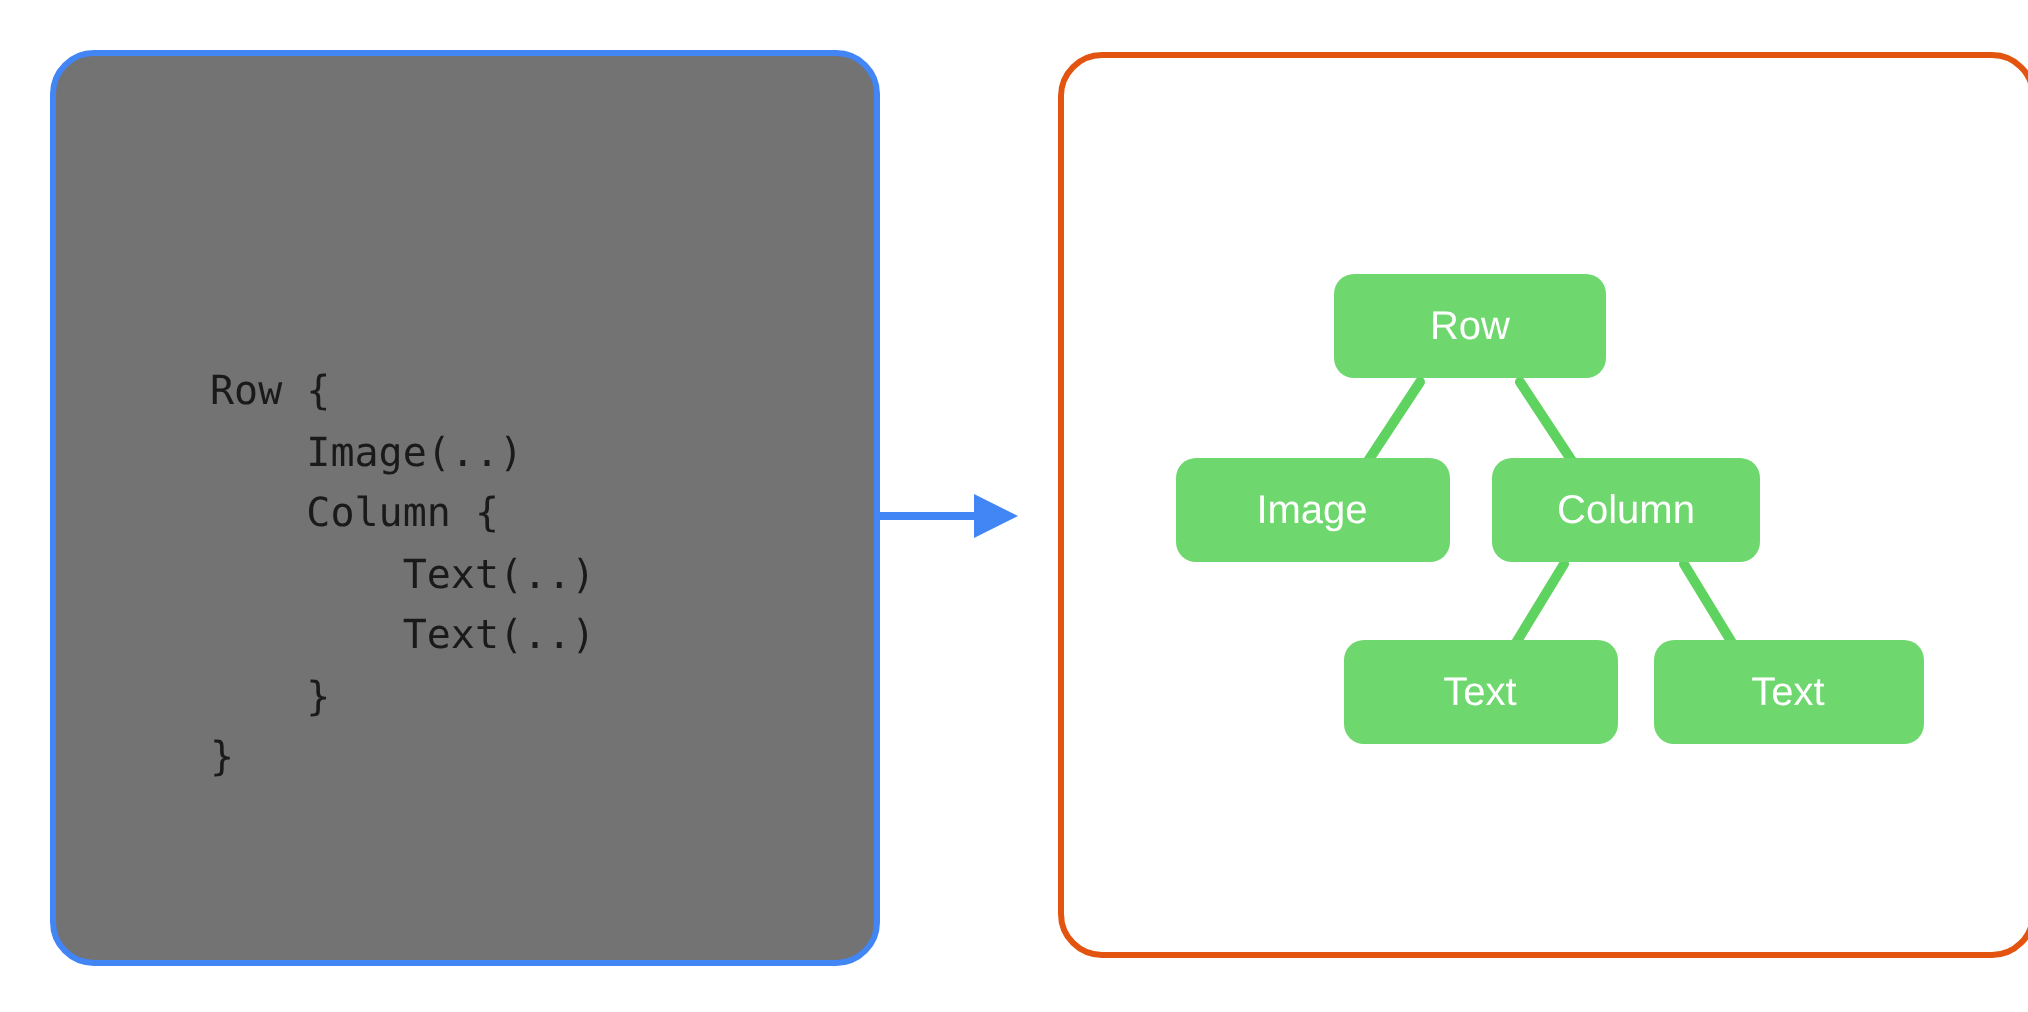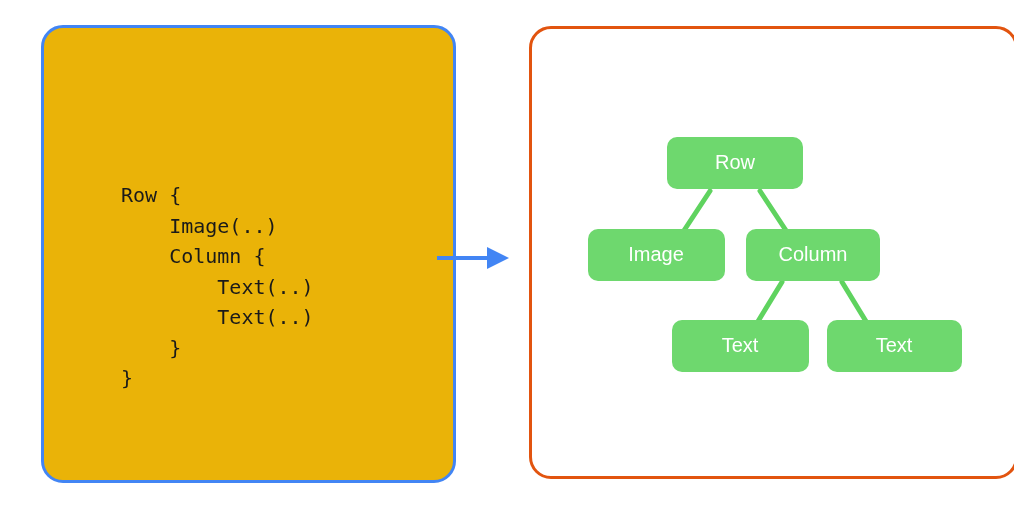--- a/index.html
+++ b/index.html
@@ -25,22 +25,21 @@
   
   .panel-code {
     position: absolute;
     left: 25px;
     top: 25px;
     width: 415px;
     height: 458px;
     box-sizing: border-box;
     border: 3px solid #4285f4;
     border-radius: 22px;
-    background: #eab308;
-    margin-left: 16px;
+    background: #737373;
   }
 
   .code-block {
     position: absolute;
     left: 77px;
     top: 152px;
     margin: 0;
     font-family: "DejaVu Sans Mono", "Liberation Mono", monospace;
     font-size: 20px;
     line-height: 30.5px;

